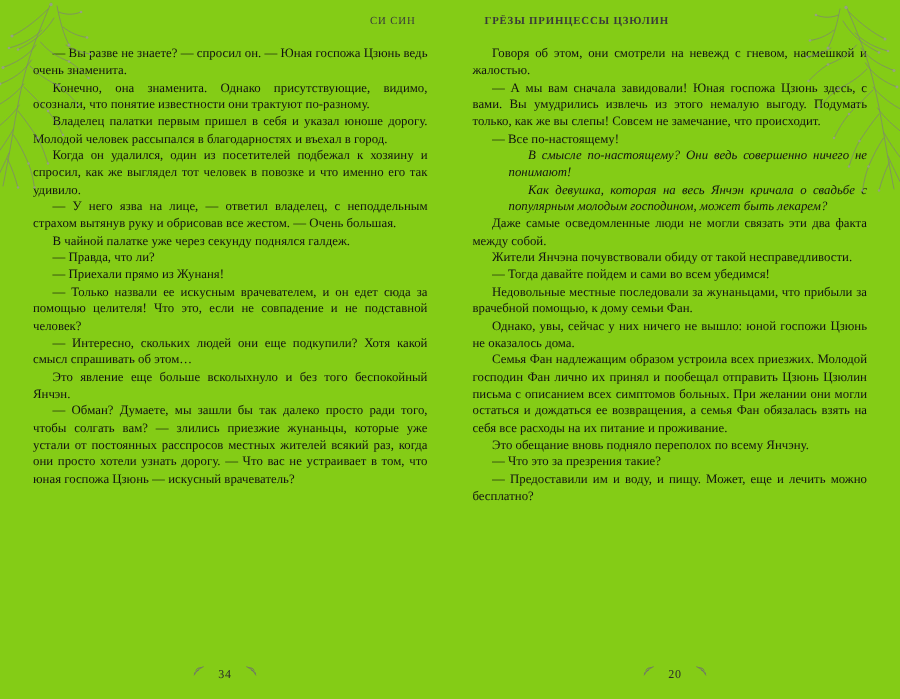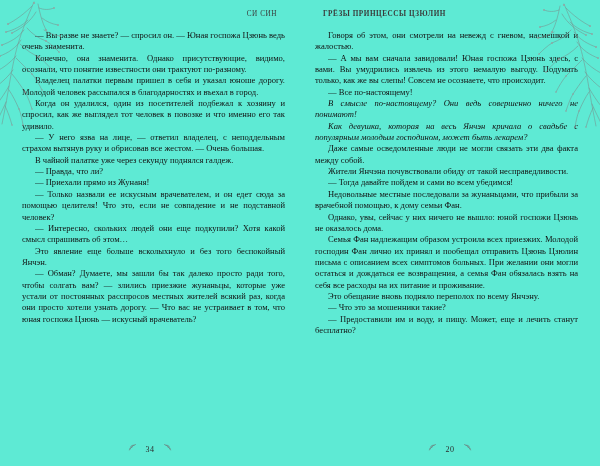--- a/index.html
+++ b/index.html
@@ -12,21 +12,21 @@
     height: 466px;
     overflow: hidden;
     font-family: "Liberation Serif", "DejaVu Serif", serif;
     color: #1a1a1a;
   }
   .spread {
     position: relative;
     width: 600px;
     height: 466px;
     display: flex;
-    background: #5eead4;
+    background: #84cc16;
   }
   .page {
     position: relative;
     width: 300px;
     height: 466px;
     box-sizing: border-box;
     overflow: hidden;
   }
   .page-left {
     padding: 8px 15px 0 22px;
@@ -57,20 +57,21 @@
     hyphens: manual;
     color: #111111;
   }
   .page-right .textblock { width: 263px; }
   .textblock p {
     margin: 0;
     text-indent: 13px;
   }
   .textblock p.ital {
     font-style: italic;
+    margin-left: 24px;
   }
 
   
   .folio {
     position: absolute;
     bottom: 11px;
     left: 0;
     width: 300px;
     text-align: center;
     font-size: 8px;
@@ -257,33 +258,33 @@
             <circle cx="38" cy="109" r="0.8"></circle>
           <circle cx="29" cy="125" r="0.8"></circle>
         </g>
       </svg>
     </div>
 
     <div class="running-head">ГРЁЗЫ ПРИНЦЕССЫ ЦЗЮЛИН</div>
 
     <div class="textblock" id="right-body">
         <p class="">Говоря об этом, они смотрели на невежд с гневом, насмешкой и жалостью.</p>
-        <p class="">— А мы вам сначала завидовали! Юная госпожа Цзюнь здесь, с вами. Вы умудрились извлечь из этого немалую выгоду. Подумать только, как же вы слепы! Совсем не осознаете, что происходит.</p>
+        <p class="">— А мы вам сначала завидовали! Юная госпожа Цзюнь здесь, с вами. Вы умудрились извлечь из этого немалую выгоду. Подумать только, как же вы слепы! Совсем не замечание, что происходит.</p>
         <p class="">— Все по-настоящему!</p>
         <p class="ital">В смысле по-настоящему? Они ведь совершенно ничего не понимают!</p>
         <p class="ital">Как девушка, которая на весь Янчэн кричала о свадьбе с популярным молодым господином, может быть лекарем?</p>
         <p class="">Даже самые осведомленные люди не могли связать эти два факта между собой.</p>
         <p class="">Жители Янчэна почувствовали обиду от такой несправедливости.</p>
         <p class="">— Тогда давайте пойдем и сами во всем убедимся!</p>
         <p class="">Недовольные местные последовали за жунаньцами, что прибыли за врачебной помощью, к дому семьи Фан.</p>
         <p class="">Однако, увы, сейчас у них ничего не вышло: юной госпожи Цзюнь не оказалось дома.</p>
         <p class="">Семья Фан надлежащим образом устроила всех приезжих. Молодой господин Фан лично их принял и пообещал отправить Цзюнь Цзюлин письма с описанием всех симптомов больных. При желании они могли остаться и дождаться ее возвращения, а семья Фан обязалась взять на себя все расходы на их питание и проживание.</p>
         <p class="">Это обещание вновь подняло переполох по всему Янчэну.</p>
-        <p class="">— Что это за мошенники такие?</p>
-        <p class="">— Предоставили им и воду, и пищу. Может, еще и лечить станут бесплатно?</p>
+        <p class="">— Что это за презрения такие?</p>
+        <p class="">— Предоставили им и воду, и пищу. Может, еще и лечить можно бесплатно?</p>
       </div>
 
     <div class="folio">
       <span class="sprig">
         <svg width="10" height="10" viewBox="0 0 10 10" xmlns="http://www.w3.org/2000/svg">
           <g stroke="#6f6f6f" stroke-width="0.6" fill="none" stroke-linecap="round">
             <path d="M8.5 1.5 C6 2.5 4 4 2.5 7"></path>
             <path d="M7 2.2 C5.5 2 4.2 2.6 3.6 3.8"></path>
             <path d="M5.2 4 C4 4.1 3 4.9 2.6 6"></path>
           </g>

